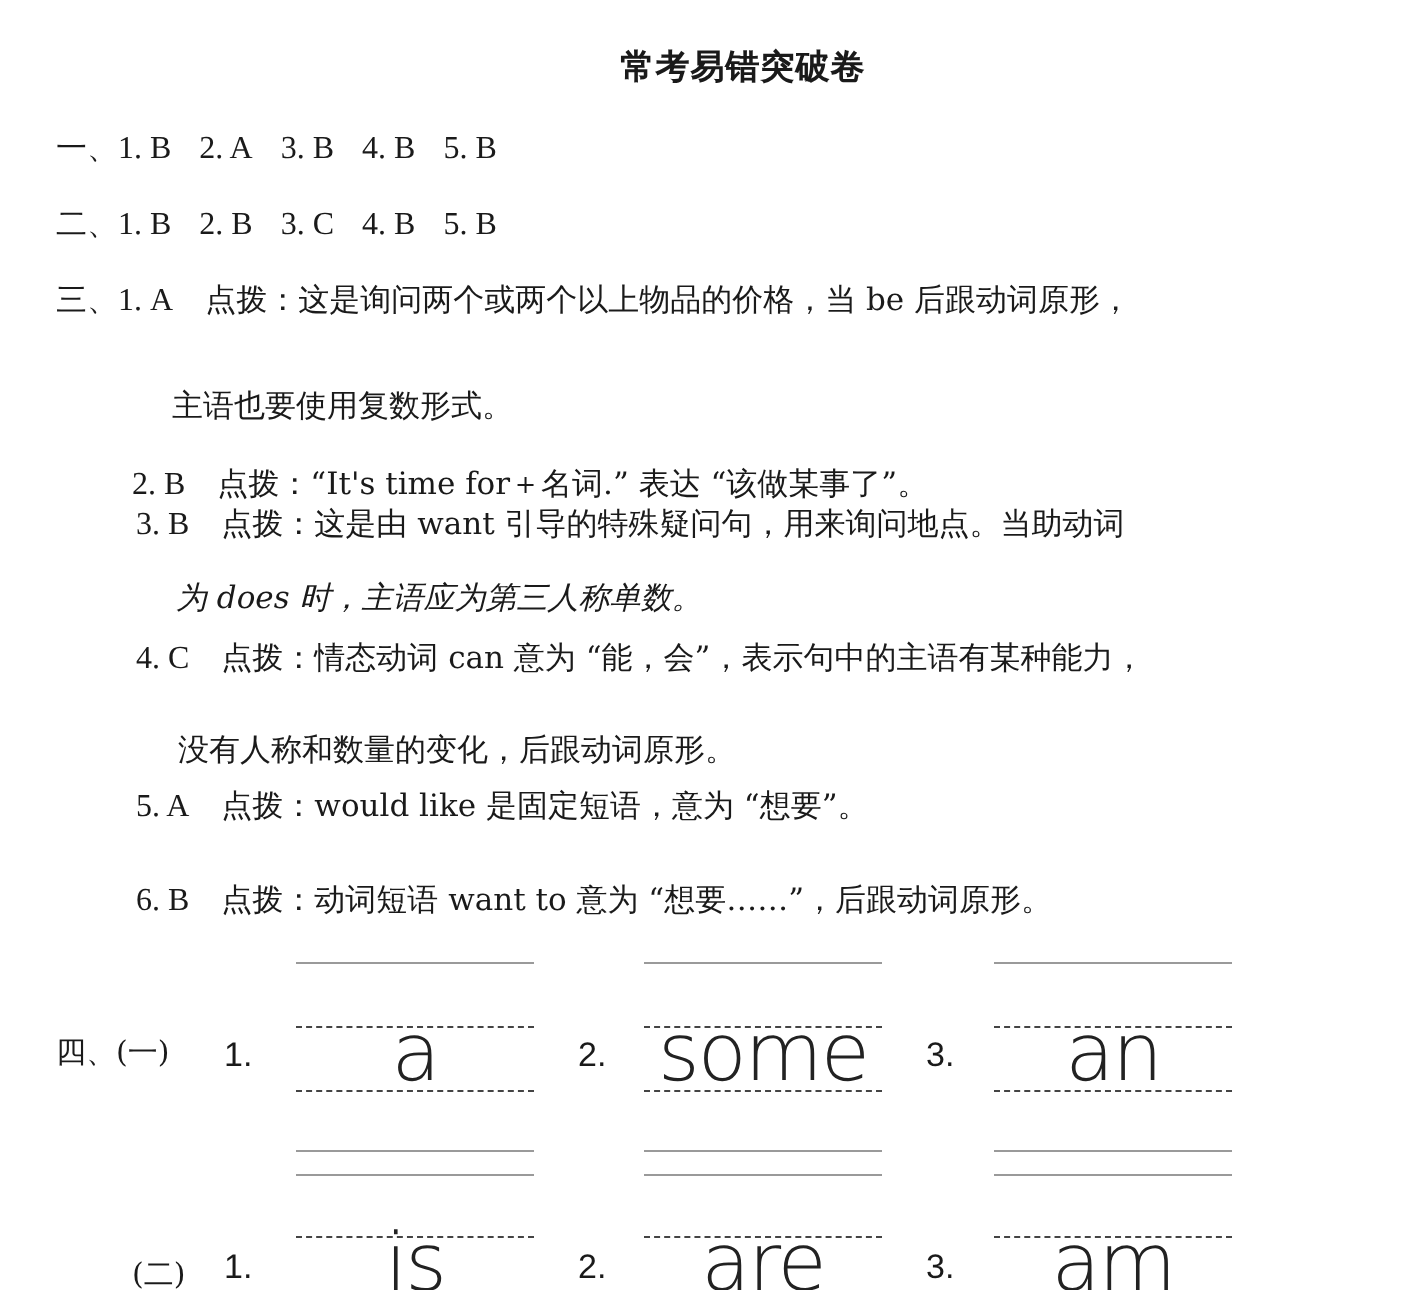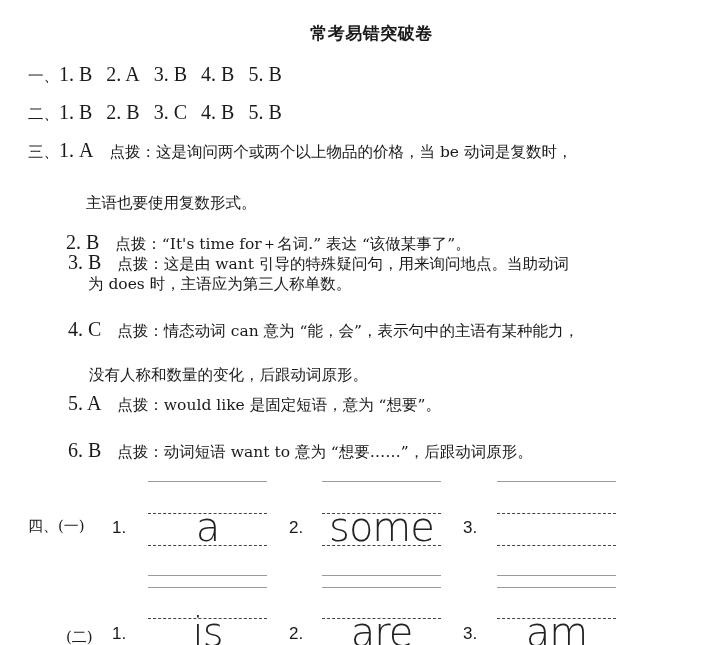--- a/index.html
+++ b/index.html
@@ -1,21 +1,21 @@
 <!DOCTYPE html>
 <html><head>
 <meta charset="utf-8">
 <style>
   html, body { margin: 0; padding: 0; background: #ffffff; }
   body { width: 707px; height: 645px; position: relative; overflow: hidden; color: #1a1a1a;
          font-family: "DejaVu Serif", "Liberation Serif", serif; }
   .title { position: absolute; top: 22px; left: 0; width: 707px; text-align: center; padding-left: 36px; box-sizing: border-box;
            font-family: "DejaVu Sans", sans-serif; font-weight: bold; font-size: 17px; letter-spacing: 0.5px; }
   .line { position: absolute; font-size: 15.5px; white-space: nowrap; line-height: 20px; }
-  .line .num { font-family: "Liberation Serif", serif; font-size: 20px; }
+  .line .num { font-family: "Liberation Serif", serif; font-size: 16px; }
   .line .ans { margin-right: 14px; }
   .gap { display: inline-block; width: 16px; }
   .section-label { position: absolute; font-size: 15px; white-space: nowrap; line-height: 20px; }
   .qnum { position: absolute; font-family: "Liberation Sans", sans-serif; font-size: 17px; }
   .wbox { position: absolute; width: 119px; }
   .solid { position: absolute; left: 0; width: 100%; height: 0; border-top: 1.5px solid #9a9a9a; }
   .dot { position: absolute; left: 0; width: 100%; height: 0; border-top: 1.5px dashed #444; }
   .word { position: absolute; left: 0; width: 100%; text-align: center; font-family: "DejaVu Sans", sans-serif;
           font-size: 40px; line-height: 40px; color: #222; font-weight: 300; letter-spacing: -1px; }
 </style>
@@ -26,32 +26,32 @@
 
 <div class="line" style="top:64px; left:28px;">
   <span>一、</span><span class="num ans">1. B</span><span class="num ans">2. A</span><span class="num ans">3. B</span><span class="num ans">4. B</span><span class="num ans">5. B</span>
 </div>
 
 <div class="line" style="top:102px; left:28px;">
   <span>二、</span><span class="num ans">1. B</span><span class="num ans">2. B</span><span class="num ans">3. C</span><span class="num ans">4. B</span><span class="num ans">5. B</span>
 </div>
 
 <div class="line" style="top:140px; left:28px;">
-  <span>三、</span><span class="num">1. A</span><span class="gap"></span><span>点拨：</span><span>这是询问两个或两个以上物品的价格，当 be 动词是复数时，</span>
+  <span>三、</span><span class="num">1. A</span><span class="gap"></span><span>点拨：</span><span>这是询问两个或两个以上物品的价格，当 be 后跟动词原形，</span>
 </div>
 <div class="line" style="top:177px; left:86px;margin-top:16px;">主语也要使用复数形式。</div>
 
 <div class="line" style="top:213px; left:66px;margin-top:19px;">
   <span class="num">2. B</span><span class="gap"></span><span>点拨：</span><span>“It's time for＋名词.” 表达 “该做某事了”。</span>
 </div>
 
 <div class="line" style="top:252px; left:68px;">
   <span class="num">3. B</span><span class="gap"></span><span>点拨：</span><span>这是由 want 引导的特殊疑问句，用来询问地点。当助动词</span>
 </div>
-<div class="line" style="top:274px; left:88px;">为 does 时，主语应为第三人称单数。</div>
+<div class="line" style="top:289px; left:88px;font-style:italic;">为 does 时，主语应为第三人称单数。</div>
 
 <div class="line" style="top:319px; left:68px;">
   <span class="num">4. C</span><span class="gap"></span><span>点拨：</span><span>情态动词 can 意为 “能，会”，表示句中的主语有某种能力，</span>
 </div>
 <div class="line" style="top:365px; left:89px;">没有人称和数量的变化，后跟动词原形。</div>
 
 <div class="line" style="top:393px; left:68px;">
   <span class="num">5. A</span><span class="gap"></span><span>点拨：</span><span>would like 是固定短语，意为 “想要”。</span>
 </div>
 
@@ -80,20 +80,21 @@
   <div class="word" style="top:27px;">some</div>
   <div class="dot" style="top:65px;"></div>
   <div class="solid" style="top:95px;"></div>
   <div class="solid" style="top:107px;"></div>
 </div>
 
 <div class="qnum" style="top:518px; left:463px;">3.</div>
 <div class="wbox" style="left:497px; top:480px; height:110px;">
   <div class="solid" style="top:1px;"></div>
   <div class="dot" style="top:33px;"></div>
+  <div class="word" style="top:27px;">an</div>
   <div class="dot" style="top:65px;"></div>
   <div class="solid" style="top:95px;"></div>
   <div class="solid" style="top:107px;"></div>
 </div>
 
 <div class="section-label" style="top:627px; left:66px;">(二)</div>
 
 <div class="qnum" style="top:624px; left:112px;">1.</div>
 <div class="wbox" style="left:148px; top:617px; height:40px;">
   <div class="dot" style="top:1px;"></div>

